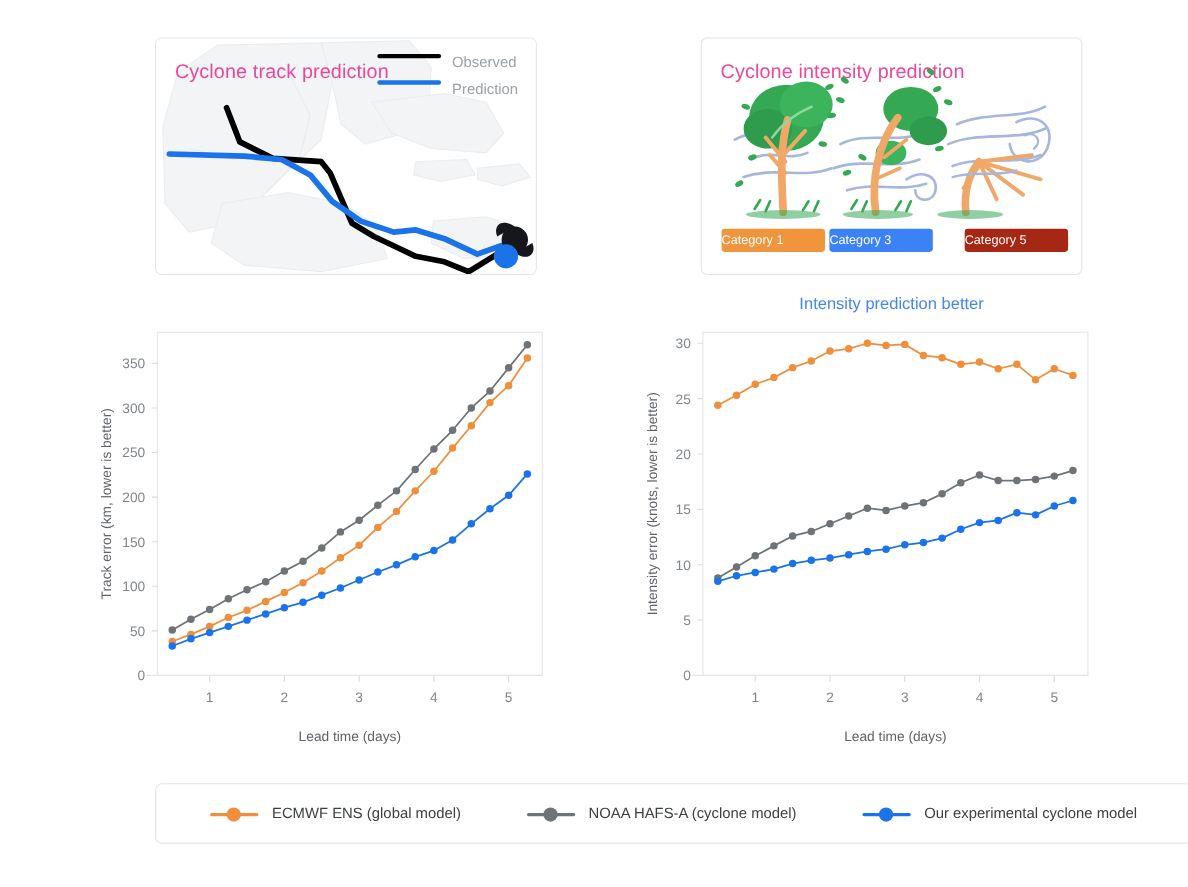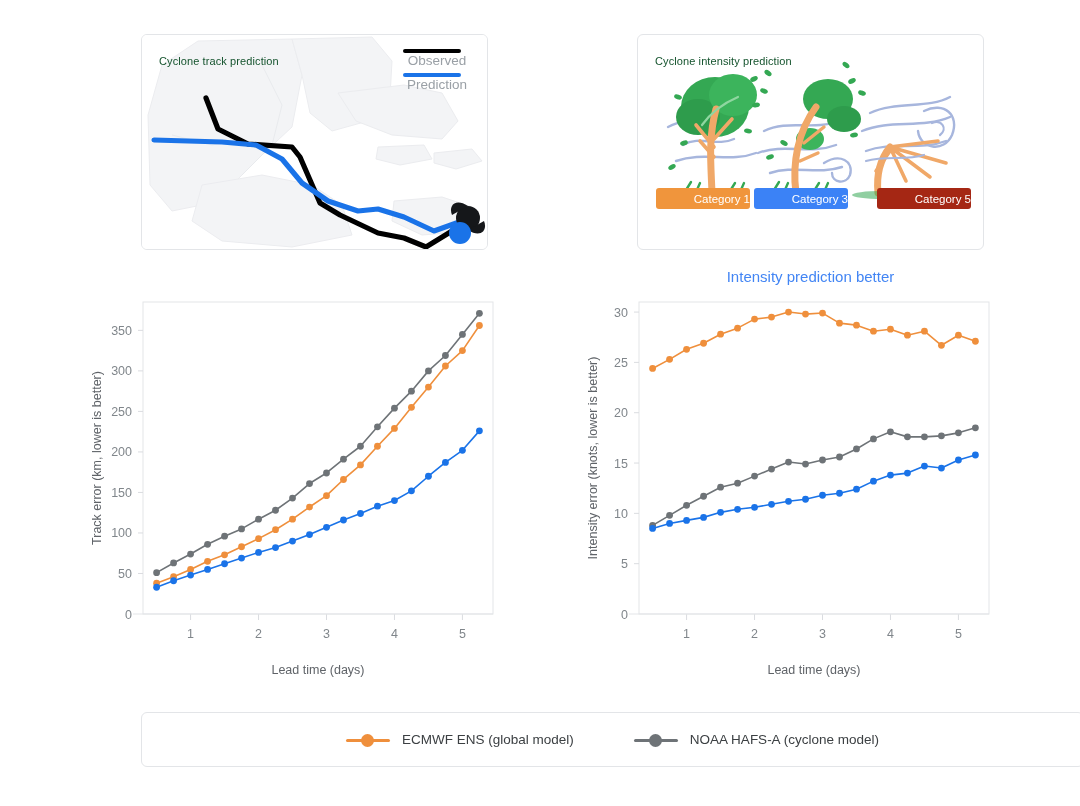--- a/index.html
+++ b/index.html
@@ -20,52 +20,52 @@
     border:1px solid #e3e5e8;
     border-radius:6px;
     box-sizing:border-box;
     overflow:hidden;
   }
   #track-card{left:141px;top:34px;width:347px;height:216px;}
   #intensity-card{left:637px;top:34px;width:347px;height:216px;}
 
   .card-caption{
     position:absolute;
-    font-size:11px;
-    color:#14532d;
+    font-size:18px;
+    color:#ec4899;
     letter-spacing:.1px;
     white-space:nowrap;
   }
   #track-card .card-caption{left:17px;top:20px;}
   #intensity-card .card-caption{left:17px;top:20px;}
 
   .panel-title{
     position:absolute;
     font-size:15px;
     color:#4285f4;
     text-align:center;
     white-space:nowrap;
   }
   #track-title{left:141px;top:268px;width:347px;}
   #intensity-title{left:637px;top:268px;width:347px;}
 
   
   .maplegend{position:absolute;right:16px;top:14px;}
-  .maplegend .row{display:flex;align-items:center;height:24px;flex-direction:column;}
+  .maplegend .row{display:flex;height:24px;}
   .maplegend .swatch{width:58px;height:4px;border-radius:2px;margin-right:10px;}
   .maplegend .lbl{font-size:13.5px;color:#9aa0a6;white-space:nowrap;}
 
   
   .badge{
-    position:absolute;top:188px;
+    position:absolute;top:208px;
     width:94px;height:21px;
     border-radius:3px;
     color:#ffffff;
     font-size:11.5px;
-    display:flex;align-items:center;justify-content:flex-end;
+    display:flex;align-items:center;justify-content:flex-start;
     box-sizing:border-box;
     white-space:nowrap;
   }
   #badge-0{left:656px;}
   #badge-1{left:754px;}
   #badge-2{left:853px;margin-left:24px;}
 
   
   .chart{position:absolute;}
   #chart-track{left:75px;top:292px;width:430px;height:390px;}
@@ -415,15 +415,22 @@
       </span>
       <span class="legend-text">ECMWF ENS (global model)</span>
     </div>
     <div class="legend-item">
       <span class="legend-mark">
         <span class="bar" style="background:#6e7377"></span>
           <span class="dot" style="background:#6e7377"></span>
       </span>
       <span class="legend-text">NOAA HAFS-A (cyclone model)</span>
     </div>
+    <div class="legend-item">
+      <span class="legend-mark">
+        <span class="bar" style="background:#1a73e8"></span>
+          <span class="dot" style="background:#1a73e8"></span>
+      </span>
+      <span class="legend-text">Our experimental cyclone model</span>
+    </div>
   </div>
 
 </div>
 
 </body></html>

